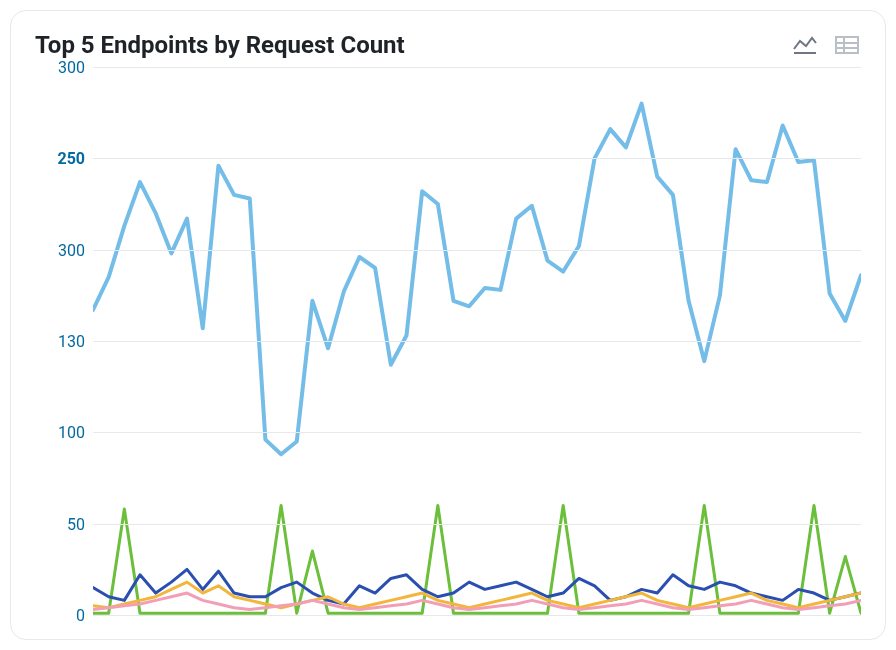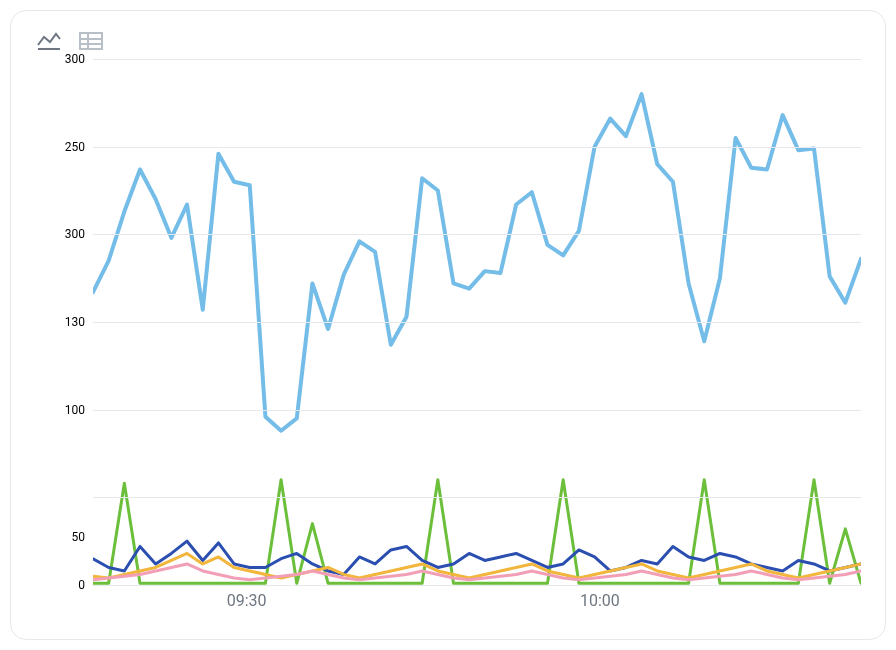--- a/index.html
+++ b/index.html
@@ -54,22 +54,22 @@
     display: flex;
   }
   .y-axis {
     width: 58px;
     position: relative;
   }
   .y-tick {
     position: absolute;
     right: 8px;
     transform: translateY(-50%);
-    font-size: 12px;
-    color: #000000;
+    font-size: 16px;
+    color: #0369a1;
     text-align: right;
   }
   .plot {
     flex: 1;
     position: relative;
     border-left: none;
   }
   .grid-line {
     position: absolute;
     left: 0; right: 0;
@@ -93,20 +93,21 @@
     transform: translateX(-50%);
     font-size: 16px;
     color: #6e7781;
   }
 </style>
 </head>
 <body>
 
 <div class="card">
   <div class="header">
+    <h1 class="title">Top 5 Endpoints by Request Count</h1>
     <div class="icons">
       <div class="icon-btn">
         <svg width="26" height="20" viewBox="0 0 26 20" fill="none">
           <polyline points="2,14 8,6 14,11 20,3 24,8" stroke="#6e7781" stroke-width="2" fill="none"></polyline>
           <line x1="2" y1="18" x2="24" y2="18" stroke="#6e7781" stroke-width="2"></line>
         </svg>
       </div>
       <div class="icon-btn">
         <svg width="26" height="20" viewBox="0 0 26 20" fill="none">
           <rect x="2" y="2" width="22" height="16" stroke="#b8bfc7" stroke-width="2" fill="none"></rect>
@@ -115,42 +116,38 @@
           <line x1="10" y1="2" x2="10" y2="18" stroke="#b8bfc7" stroke-width="2"></line>
         </svg>
       </div>
     </div>
   </div>
 
   <div class="chart-wrap">
     <div class="plot-row">
       <div class="y-axis">
           <div class="y-tick" style="top: 100%;">0</div>
-          <div class="y-tick" style="top: 83.3333%; margin-top: 40px;">50</div>
+          <div class="y-tick" style="top: 83.3333%;">50</div>
           <div class="y-tick" style="top: 66.6667%; text-align: center;">100</div>
           <div class="y-tick" style="top: 50%;">130</div>
           <div class="y-tick" style="top: 33.3333%;">300</div>
-          <div class="y-tick" style="top: 16.6667%;">250</div>
+          <div class="y-tick" style="top: 16.6667%; font-weight: bold;">250</div>
           <div class="y-tick" style="top: 0%;">300</div>
         </div>
       <div class="plot">
         <svg class="lines" preserveAspectRatio="none" viewBox="0 0 1000 1000">
             <polyline points="0.0,443.3 20.4,383.3 40.8,290.0 61.2,210.0 81.6,266.7 102.0,340.0 122.4,276.7 142.9,476.7 163.3,180.0 183.7,233.3 204.1,240.0 224.5,680.0 244.9,706.7 265.3,683.3 285.7,426.7 306.1,513.3 326.5,410.0 346.9,346.7 367.3,366.7 387.8,543.3 408.2,490.0 428.6,226.7 449.0,250.0 469.4,426.7 489.8,436.7 510.2,403.3 530.6,406.7 551.0,276.7 571.4,253.3 591.8,353.3 612.2,373.3 632.7,326.7 653.1,166.7 673.5,113.3 693.9,146.7 714.3,66.7 734.7,200.0 755.1,233.3 775.5,426.7 795.9,536.7 816.3,416.7 836.7,150.0 857.1,206.7 877.6,210.0 898.0,106.7 918.4,173.3 938.8,170.0 959.2,413.3 979.6,463.3 1000.0,380.0" fill="none" stroke="#74bde8" stroke-width="4" stroke-linejoin="round" stroke-linecap="round" vector-effect="non-scaling-stroke"></polyline>
             <polyline points="0.0,996.7 20.4,996.7 40.8,806.7 61.2,996.7 81.6,996.7 102.0,996.7 122.4,996.7 142.9,996.7 163.3,996.7 183.7,996.7 204.1,996.7 224.5,996.7 244.9,800.0 265.3,996.7 285.7,883.3 306.1,996.7 326.5,996.7 346.9,996.7 367.3,996.7 387.8,996.7 408.2,996.7 428.6,996.7 449.0,800.0 469.4,996.7 489.8,996.7 510.2,996.7 530.6,996.7 551.0,996.7 571.4,996.7 591.8,996.7 612.2,800.0 632.7,996.7 653.1,996.7 673.5,996.7 693.9,996.7 714.3,996.7 734.7,996.7 755.1,996.7 775.5,996.7 795.9,800.0 816.3,996.7 836.7,996.7 857.1,996.7 877.6,996.7 898.0,996.7 918.4,996.7 938.8,800.0 959.2,996.7 979.6,893.3 1000.0,996.7" fill="none" stroke="#6bbf3a" stroke-width="3" stroke-linejoin="round" stroke-linecap="round" vector-effect="non-scaling-stroke"></polyline>
             <polyline points="0.0,950.0 20.4,966.7 40.8,973.3 61.2,926.7 81.6,960.0 102.0,940.0 122.4,916.7 142.9,953.3 163.3,920.0 183.7,960.0 204.1,966.7 224.5,966.7 244.9,950.0 265.3,940.0 285.7,960.0 306.1,973.3 326.5,980.0 346.9,946.7 367.3,960.0 387.8,933.3 408.2,926.7 428.6,953.3 449.0,966.7 469.4,960.0 489.8,940.0 510.2,953.3 530.6,946.7 551.0,940.0 571.4,953.3 591.8,966.7 612.2,960.0 632.7,933.3 653.1,946.7 673.5,973.3 693.9,966.7 714.3,953.3 734.7,960.0 755.1,926.7 775.5,946.7 795.9,953.3 816.3,940.0 836.7,946.7 857.1,960.0 877.6,966.7 898.0,973.3 918.4,953.3 938.8,960.0 959.2,973.3 979.6,966.7 1000.0,960.0" fill="none" stroke="#2b4fb0" stroke-width="3" stroke-linejoin="round" stroke-linecap="round" vector-effect="non-scaling-stroke"></polyline>
             <polyline points="0.0,983.3 20.4,986.7 40.8,980.0 61.2,973.3 81.6,966.7 102.0,953.3 122.4,940.0 142.9,960.0 163.3,946.7 183.7,966.7 204.1,973.3 224.5,980.0 244.9,986.7 265.3,980.0 285.7,973.3 306.1,966.7 326.5,980.0 346.9,986.7 367.3,980.0 387.8,973.3 408.2,966.7 428.6,960.0 449.0,973.3 469.4,980.0 489.8,986.7 510.2,980.0 530.6,973.3 551.0,966.7 571.4,960.0 591.8,973.3 612.2,980.0 632.7,986.7 653.1,980.0 673.5,973.3 693.9,966.7 714.3,960.0 734.7,973.3 755.1,980.0 775.5,986.7 795.9,980.0 816.3,973.3 836.7,966.7 857.1,960.0 877.6,973.3 898.0,980.0 918.4,986.7 938.8,980.0 959.2,973.3 979.6,966.7 1000.0,960.0" fill="none" stroke="#f2b63c" stroke-width="3" stroke-linejoin="round" stroke-linecap="round" vector-effect="non-scaling-stroke"></polyline>
             <polyline points="0.0,990.0 20.4,986.7 40.8,983.3 61.2,980.0 81.6,973.3 102.0,966.7 122.4,960.0 142.9,973.3 163.3,980.0 183.7,986.7 204.1,990.0 224.5,986.7 244.9,983.3 265.3,980.0 285.7,973.3 306.1,980.0 326.5,986.7 346.9,990.0 367.3,986.7 387.8,983.3 408.2,980.0 428.6,973.3 449.0,980.0 469.4,986.7 489.8,990.0 510.2,986.7 530.6,983.3 551.0,980.0 571.4,973.3 591.8,980.0 612.2,986.7 632.7,990.0 653.1,986.7 673.5,983.3 693.9,980.0 714.3,973.3 734.7,980.0 755.1,986.7 775.5,990.0 795.9,986.7 816.3,983.3 836.7,980.0 857.1,973.3 877.6,980.0 898.0,986.7 918.4,990.0 938.8,986.7 959.2,983.3 979.6,980.0 1000.0,973.3" fill="none" stroke="#f29eb6" stroke-width="3" stroke-linejoin="round" stroke-linecap="round" vector-effect="non-scaling-stroke"></polyline>
           </svg>
       <div class="grid-line" style="top: 100%;"></div>
           <div class="grid-line" style="top: 83.3333%;"></div>
           <div class="grid-line" style="top: 66.6667%;"></div>
           <div class="grid-line" style="top: 50%;"></div>
           <div class="grid-line" style="top: 33.3333%;"></div>
           <div class="grid-line" style="top: 16.6667%;"></div>
           <div class="grid-line" style="top: 0%;"></div>
         </div>
     </div>
-    <div class="x-axis">
-        <div class="x-tick" style="left: 20%;">09:30</div>
-        <div class="x-tick" style="left: 66%;">10:00</div>
-      </div>
   </div>
 </div>
 
 </body></html>

